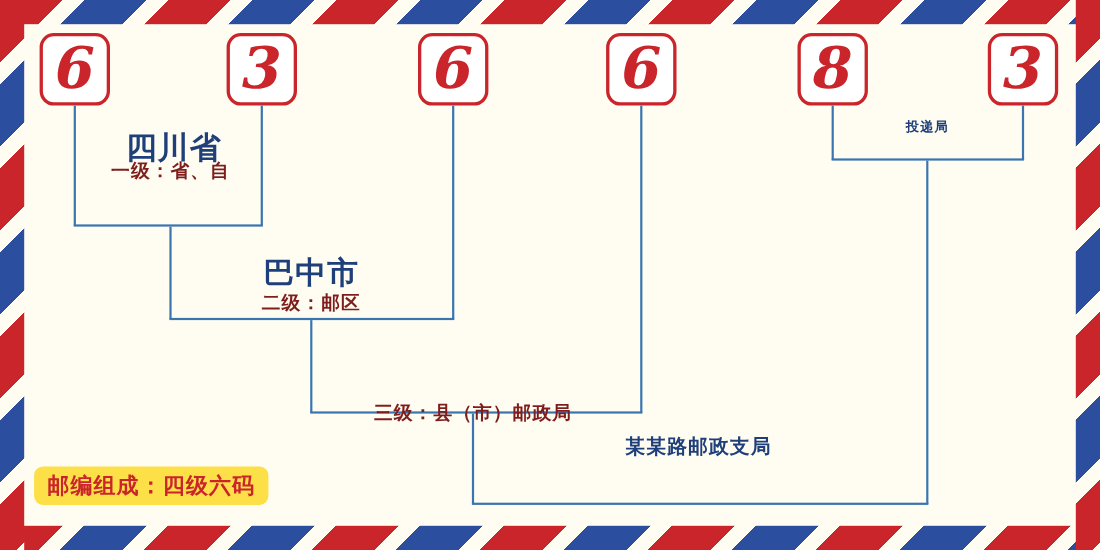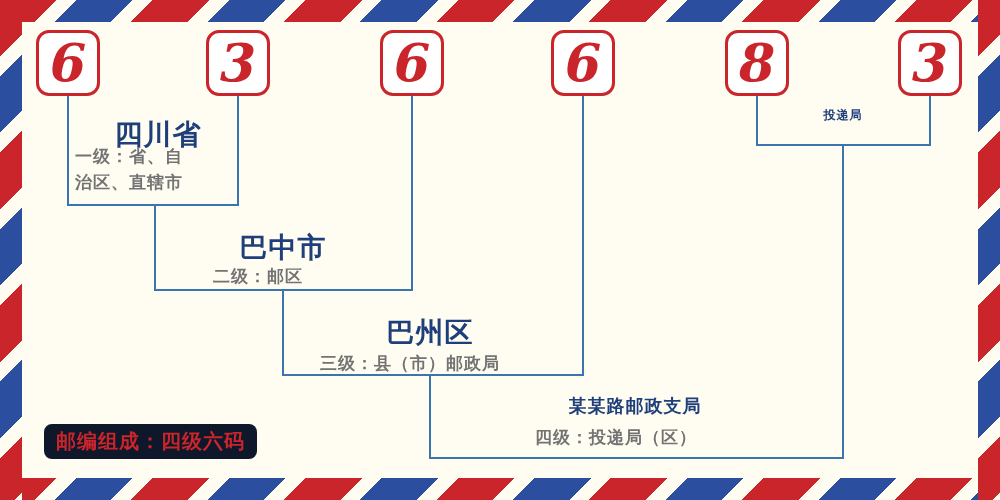--- a/index.html
+++ b/index.html
@@ -34,26 +34,26 @@
     display:flex;align-items:center;justify-content:center;
     color:#c9252b;font-family:"DejaVu Serif","Liberation Serif",serif;
     font-weight:bold;font-style:italic;font-size:52px;line-height:1;
   }
   .line{position:absolute;background:#3a75b0;}
   .lbl-navy{
     position:absolute;color:#1f3f7a;font-weight:bold;font-size:28px;
     text-align:center;letter-spacing:1px;
   }
   .lbl-red{
-    position:absolute;color:#737373;font-weight:bold;font-size:17px;
-    text-align:left;line-height:26px;letter-spacing:1px;
+    position:absolute;color:#7f1d1d;font-weight:bold;font-size:17px;
+    text-align:center;line-height:26px;letter-spacing:1px;
   }
   #footer-note{
-    position:absolute;left:44px;top:424px;
-    background:#0f172a;border-radius:8px;padding:4px 12px;
+    position:absolute;left:31px;top:424px;
+    background:#fde047;border-radius:8px;padding:4px 12px;
     color:#c9252b;font-weight:bold;font-size:20px;letter-spacing:1px;
   }
 </style>
 </head>
 <body>
 
 <div id="stage">
 
   <div id="edge-top" class="edge edge-h"></div>
   <div id="edge-bottom" class="edge edge-h"></div>
@@ -66,41 +66,38 @@
   <div class="digit-box" style="left:551px;">6</div>
   <div class="digit-box" style="left:725px;">8</div>
   <div class="digit-box" style="left:898px;">3</div>
 
   <div class="line" style="left:67px;top:96px;width:2px;height:109px;"></div>
   <div class="line" style="left:237px;top:96px;width:2px;height:109px;"></div>
   <div class="line" style="left:67px;top:204px;width:172px;height:2px;"></div>
   <div class="lbl-navy" style="left:88px;top:116px;width:140px;">四川省</div>
   <div class="lbl-red" style="left:75px;top:143px;width:160px;">
     <div>一级：省、自</div>
-    <div>治区、直辖市</div>
   </div>
 
   <div class="line" style="left:154px;top:206px;width:2px;height:84px;"></div>
   <div class="line" style="left:411px;top:96px;width:2px;height:194px;"></div>
   <div class="line" style="left:154px;top:289px;width:259px;height:2px;"></div>
   <div class="lbl-navy" style="left:213px;top:229px;width:140px;">巴中市</div>
   <div class="lbl-red" style="left:213px;top:263px;width:140px;">二级：邮区</div>
 
   <div class="line" style="left:282px;top:291px;width:2px;height:84px;"></div>
   <div class="line" style="left:582px;top:96px;width:2px;height:279px;"></div>
   <div class="line" style="left:282px;top:374px;width:302px;height:2px;"></div>
-  <div class="lbl-navy" style="left:360px;top:314px;width:140px;">巴州区</div>
-  <div class="lbl-red" style="left:320px;top:352px;width:220px;font-family:Liberation Mono, monospace;">三级：县（市）邮政局</div>
+  <div class="lbl-red" style="left:320px;top:363px;width:220px;">三级：县（市）邮政局</div>
 
   <div class="line" style="left:756px;top:96px;width:2px;height:49px;"></div>
   <div class="line" style="left:929px;top:96px;width:2px;height:49px;"></div>
   <div class="line" style="left:756px;top:144px;width:175px;height:2px;"></div>
   <div class="lbl-navy" style="left:783px;top:107px;width:120px;font-size:12px;">投递局</div>
 
   <div class="line" style="left:842px;top:146px;width:2px;height:312px;"></div>
   <div class="line" style="left:429px;top:376px;width:2px;height:82px;"></div>
   <div class="line" style="left:429px;top:457px;width:415px;height:2px;"></div>
   <div class="lbl-navy" style="left:545px;top:394px;width:180px;font-size:18px;text-align:center;">某某路邮政支局</div>
-  <div class="lbl-red" style="left:535px;top:424px;width:200px;">四级：投递局（区）</div>
 
   <div id="footer-note">邮编组成：四级六码</div>
 
 </div>
 
 </body></html>

